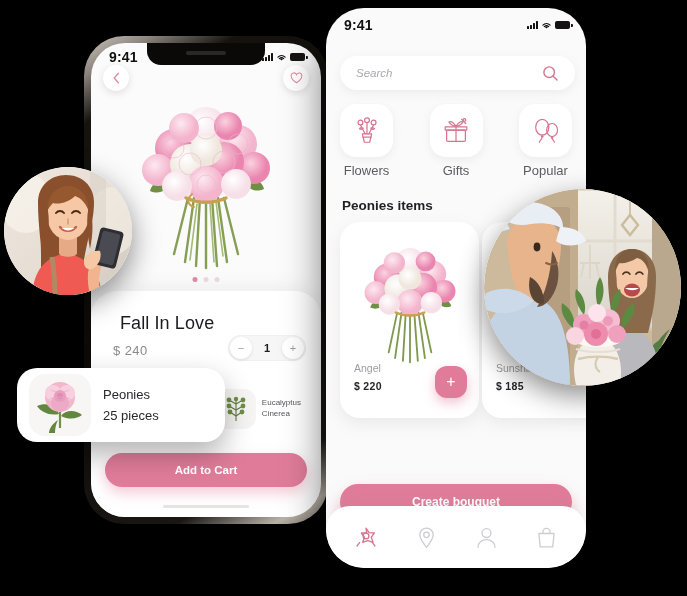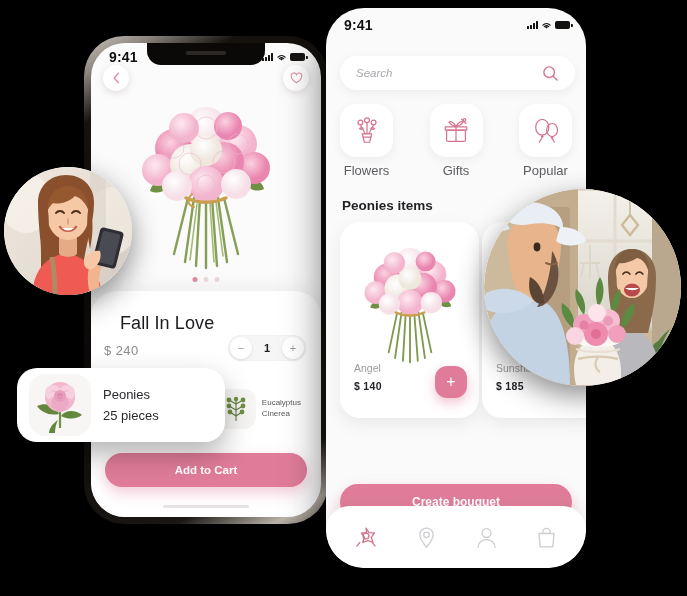--- a/index.html
+++ b/index.html
@@ -37,21 +37,21 @@
   .circ-btn.fav{right:12px;top:22px;}
 
   .hero{position:absolute;left:0;right:0;top:40px;height:196px;display:flex;align-items:center;justify-content:center;}
   .dots{position:absolute;left:50%;transform:translateX(-50%);top:234px;display:flex;gap:6px;}
   .dots span{width:5px;height:5px;border-radius:50%;background:#ecd8de;}
   .dots span.on{background:#e3899f;}
 
   .sheet{position:absolute;left:0;right:0;bottom:0;top:248px;background:#fff;border-radius:26px 26px 34px 34px;
     box-shadow:0 -4px 18px rgba(120,100,105,.09);}
   .title{position:absolute;left:17px;top:22px;font-size:18px;color:#1c1b1f;letter-spacing:.1px;margin-left:12px;}
-  .price{position:absolute;left:13px;top:52px;font-size:13px;color:#8b8b90;letter-spacing:.4px;}
+  .price{position:absolute;left:22px;top:52px;font-size:13px;color:#8b8b90;letter-spacing:.4px;}
   .stepper{position:absolute;right:15px;top:44px;width:78px;height:26px;border-radius:13px;background:#f7f6f7;
     display:flex;align-items:center;justify-content:space-between;padding:0 2px;box-sizing:border-box;
     box-shadow:inset 0 0 0 1px #f2f0f1;}
   .step-btn{width:22px;height:22px;border-radius:50%;background:#fff;box-shadow:0 1px 3px rgba(120,100,105,.2);
     display:flex;align-items:center;justify-content:center;font-size:11px;color:#9b9aa0;}
   .qty{font-size:11px;font-weight:bold;color:#1c1b1f;}
 
   .ingr{position:absolute;left:14px;right:14px;top:92px;display:flex;gap:8px;}
   .ingr-card{flex:1;background:#fff;border-radius:16px;padding:6px;display:flex;align-items:center;gap:6px;box-sizing:border-box;}
   .ingr-thumb{width:40px;height:40px;border-radius:12px;background:#f6f5f4;flex:0 0 auto;display:flex;align-items:center;justify-content:center;overflow:hidden;}
@@ -392,21 +392,21 @@
                 <circle cx="55" cy="100" r="15" fill="url(#lgA)"></circle>
                   <circle cx="114" cy="98" r="15" fill="url(#lgA)"></circle>
                 <circle cx="62" cy="42" r="15" fill="url(#lgC)"></circle>
                   <circle cx="106" cy="40" r="14" fill="url(#lgB)"></circle>
                 <circle cx="84" cy="64" r="16" fill="url(#lgD)"></circle>
               </g>
               <path d="M64 112c14 6 26 6 40 0" stroke="#c9a050" stroke-width="3.6" fill="none" stroke-linecap="round"></path>
             </svg>
           </div>
           <div class="pname">Angel</div>
-          <div class="pprice">$ 140</div>
+          <div class="pprice">$ 220</div>
           <div class="plus">+</div>
         </div>
 
         <div class="pcard">
           <div class="pcard-img">
             <svg width="120" height="135" viewBox="0 0 120 135">
               <g fill="#79994c">
                 <path d="M32 70c-10-8-16-6-20-2 6 8 14 9 20 2zM88 70c10-8 16-6 20-2-6 8-14 9-20 2z"></path>
                 <path d="M44 52c-6-12-14-14-20-12 3 11 11 16 20 12zM76 52c6-12 14-14 20-12-3 11-11 16-20 12z"></path>
               </g>

